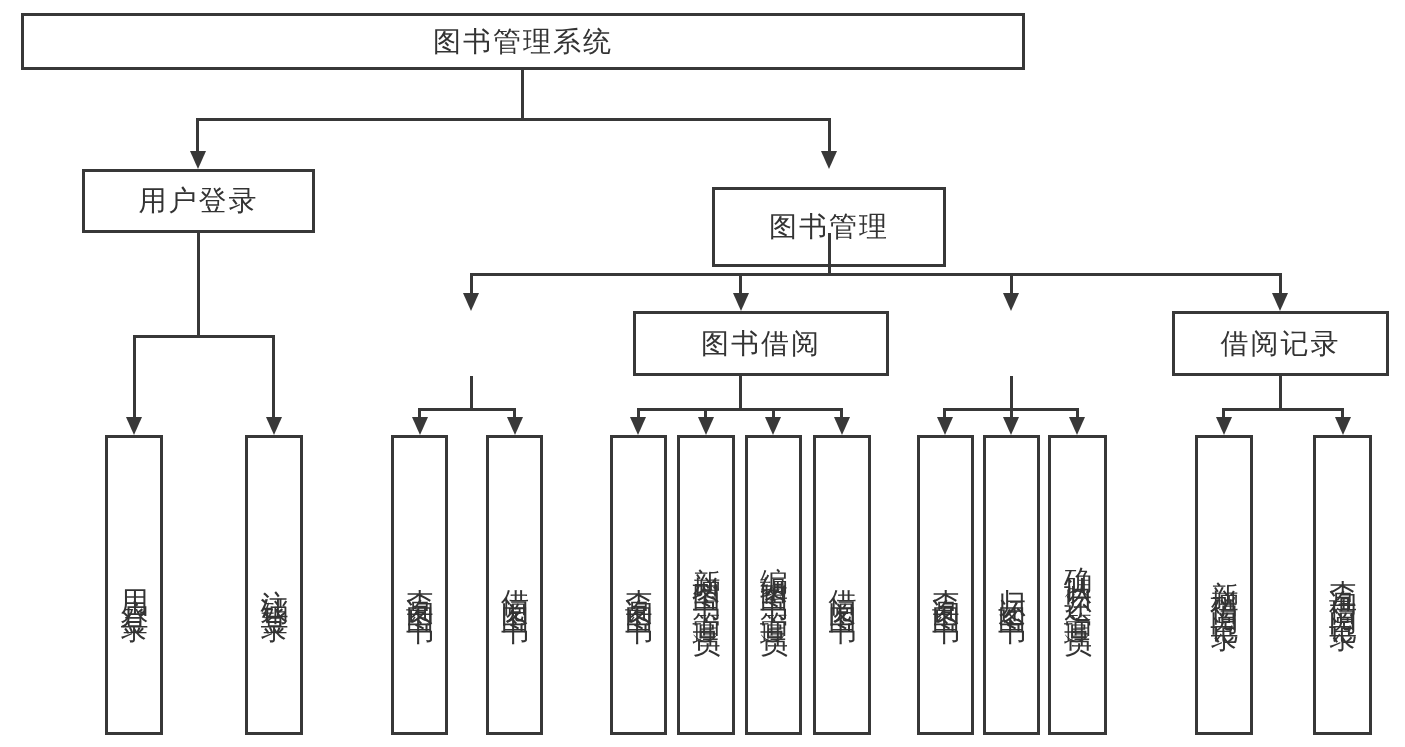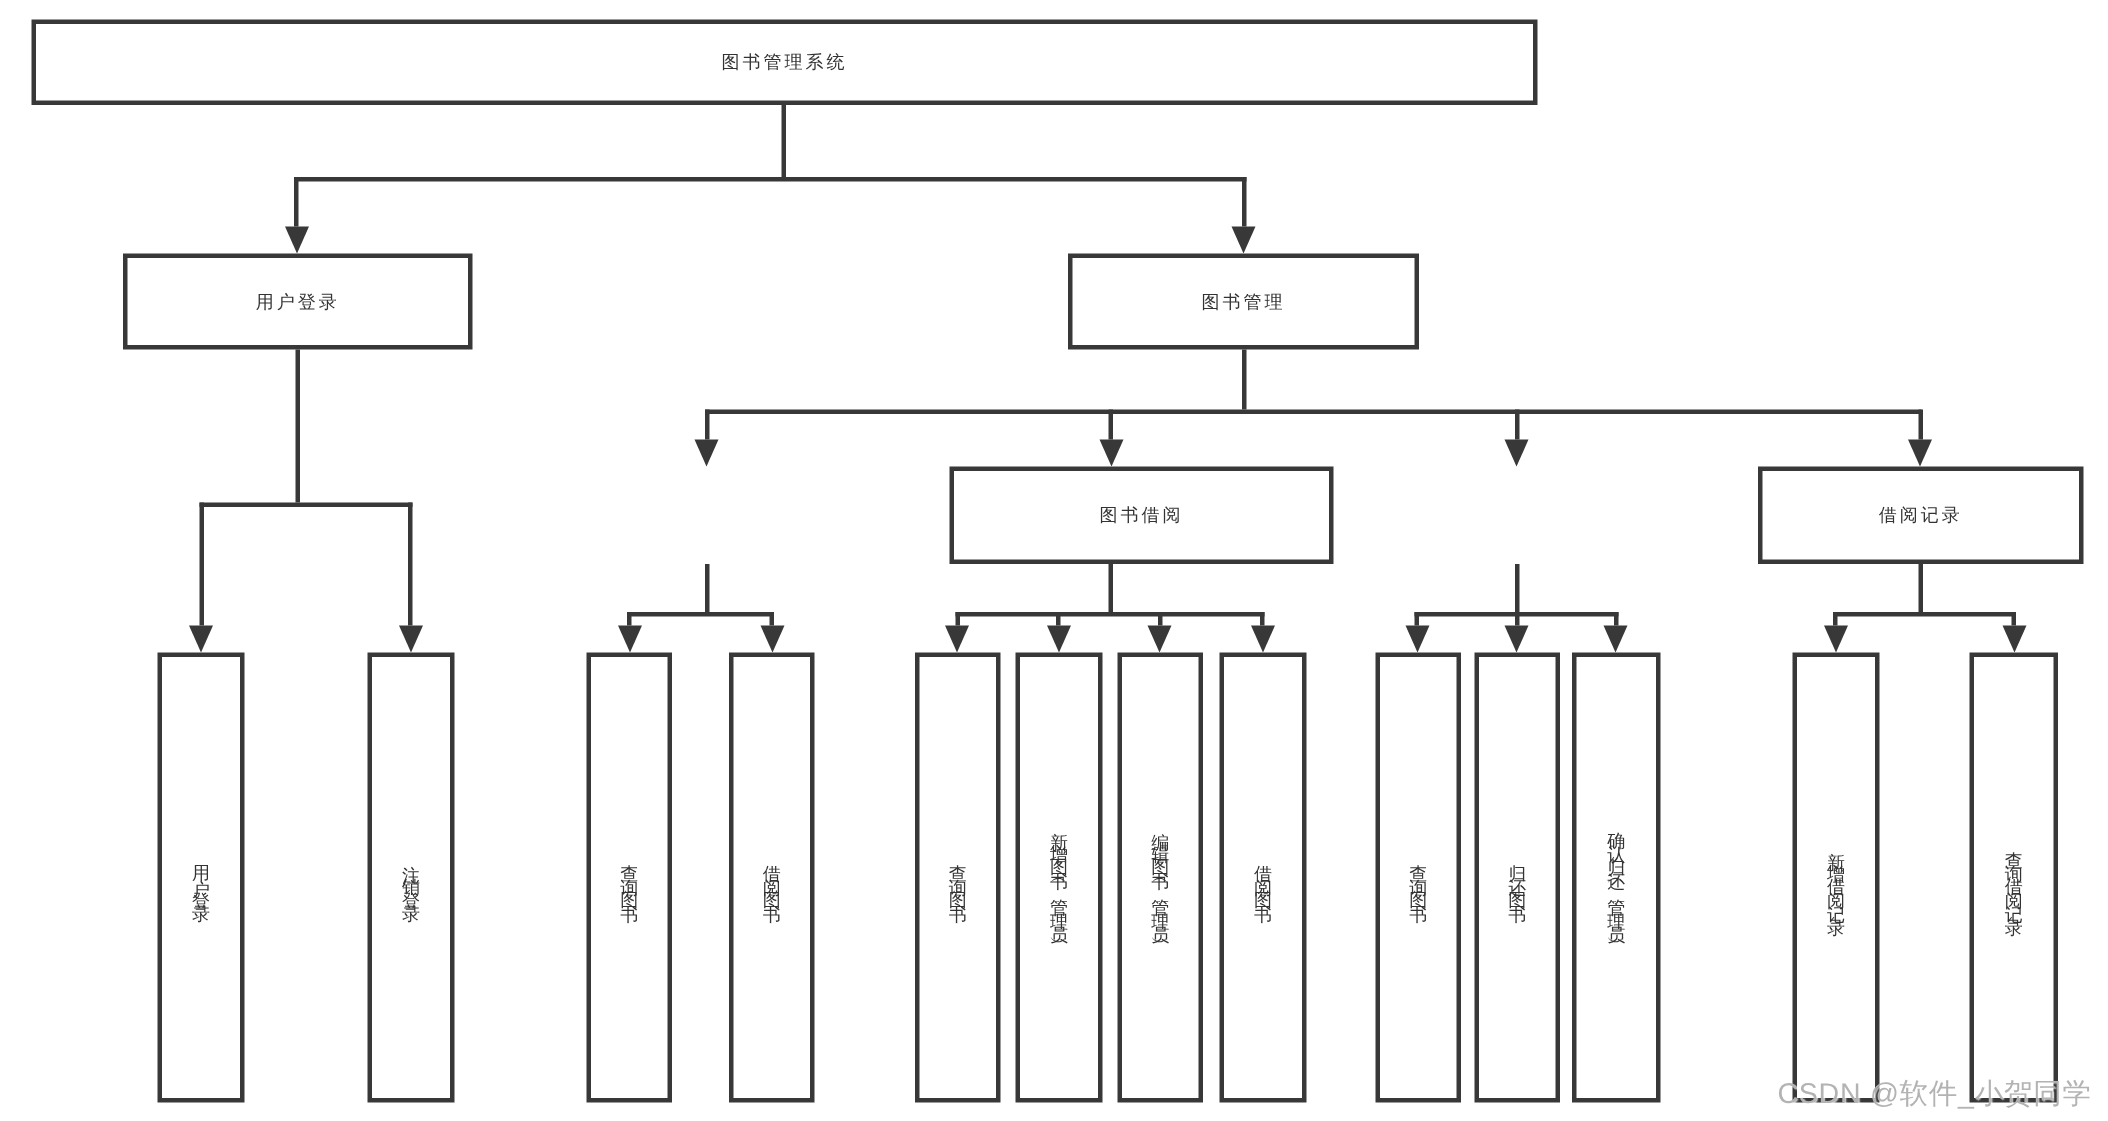--- a/index.html
+++ b/index.html
@@ -13,21 +13,21 @@
     position:relative;width:1405px;height:747px;background:var(--bg);
     font-family:"Liberation Sans","DejaVu Sans",sans-serif;
     color:var(--text);overflow:hidden;
   }
   .box{
     position:absolute;box-sizing:border-box;
     border:3px solid var(--line);background:#fff;
     display:flex;align-items:center;justify-content:center;
   }
   .box .lbl{
-    font-size:12px;letter-spacing:2px;color:var(--text);white-space:nowrap;text-align:right;
+    font-size:28px;letter-spacing:2px;color:var(--text);white-space:nowrap;text-align:right;
   }
   .box.v .lbl{
     writing-mode:vertical-rl;text-orientation:mixed;
     letter-spacing:9px;white-space:normal;line-height:1;
   }
   .vl{position:absolute;width:3px;background:var(--line);}
   .hl{position:absolute;height:3px;background:var(--line);}
   .ar{
     position:absolute;width:0;height:0;
     border-left:8px solid transparent;border-right:8px solid transparent;
@@ -52,21 +52,21 @@
   <div class="vl" style="left:521px;top:70px;height:48px"></div>
   <div class="hl" style="left:196px;top:118px;width:635px"></div>
   <div class="vl" style="left:196px;top:118px;height:33px"></div>
   <div class="ar" style="left:190px;top:151px"></div>
   <div class="vl" style="left:828px;top:118px;height:33px"></div>
   <div class="ar" style="left:821px;top:151px"></div>
 
   <div class="box" style="left:82px;top:169px;width:233px;height:64px">
     <span class="lbl">用户登录</span>
   </div>
-  <div class="box" style="left:712px;top:169px;width:234px;height:64px">
+  <div class="box" style="left:712px;top:187px;width:234px;height:80px">
     <span class="lbl">图书管理</span>
   </div>
 
   <div class="vl" style="left:197px;top:233px;height:102px"></div>
   <div class="hl" style="left:133px;top:335px;width:142px"></div>
   <div class="vl" style="left:133px;top:335px;height:82px"></div>
   <div class="ar" style="left:126px;top:417px"></div>
   <div class="vl" style="left:272px;top:335px;height:82px"></div>
   <div class="ar" style="left:266px;top:417px"></div>
 
@@ -159,15 +159,14 @@
     <span class="lbl">确认归还（管理员）</span>
   </div>
 
   <div class="box v" style="left:1195px;top:435px;width:58px;height:300px">
     <span class="lbl">新增借阅记录</span>
   </div>
   <div class="box v" style="left:1313px;top:435px;width:59px;height:300px">
     <span class="lbl">查询借阅记录</span>
   </div>
 
-  <div class="watermark">CSDN @软件_小贺同学</div>
 
 </div>
 
 </body></html>

